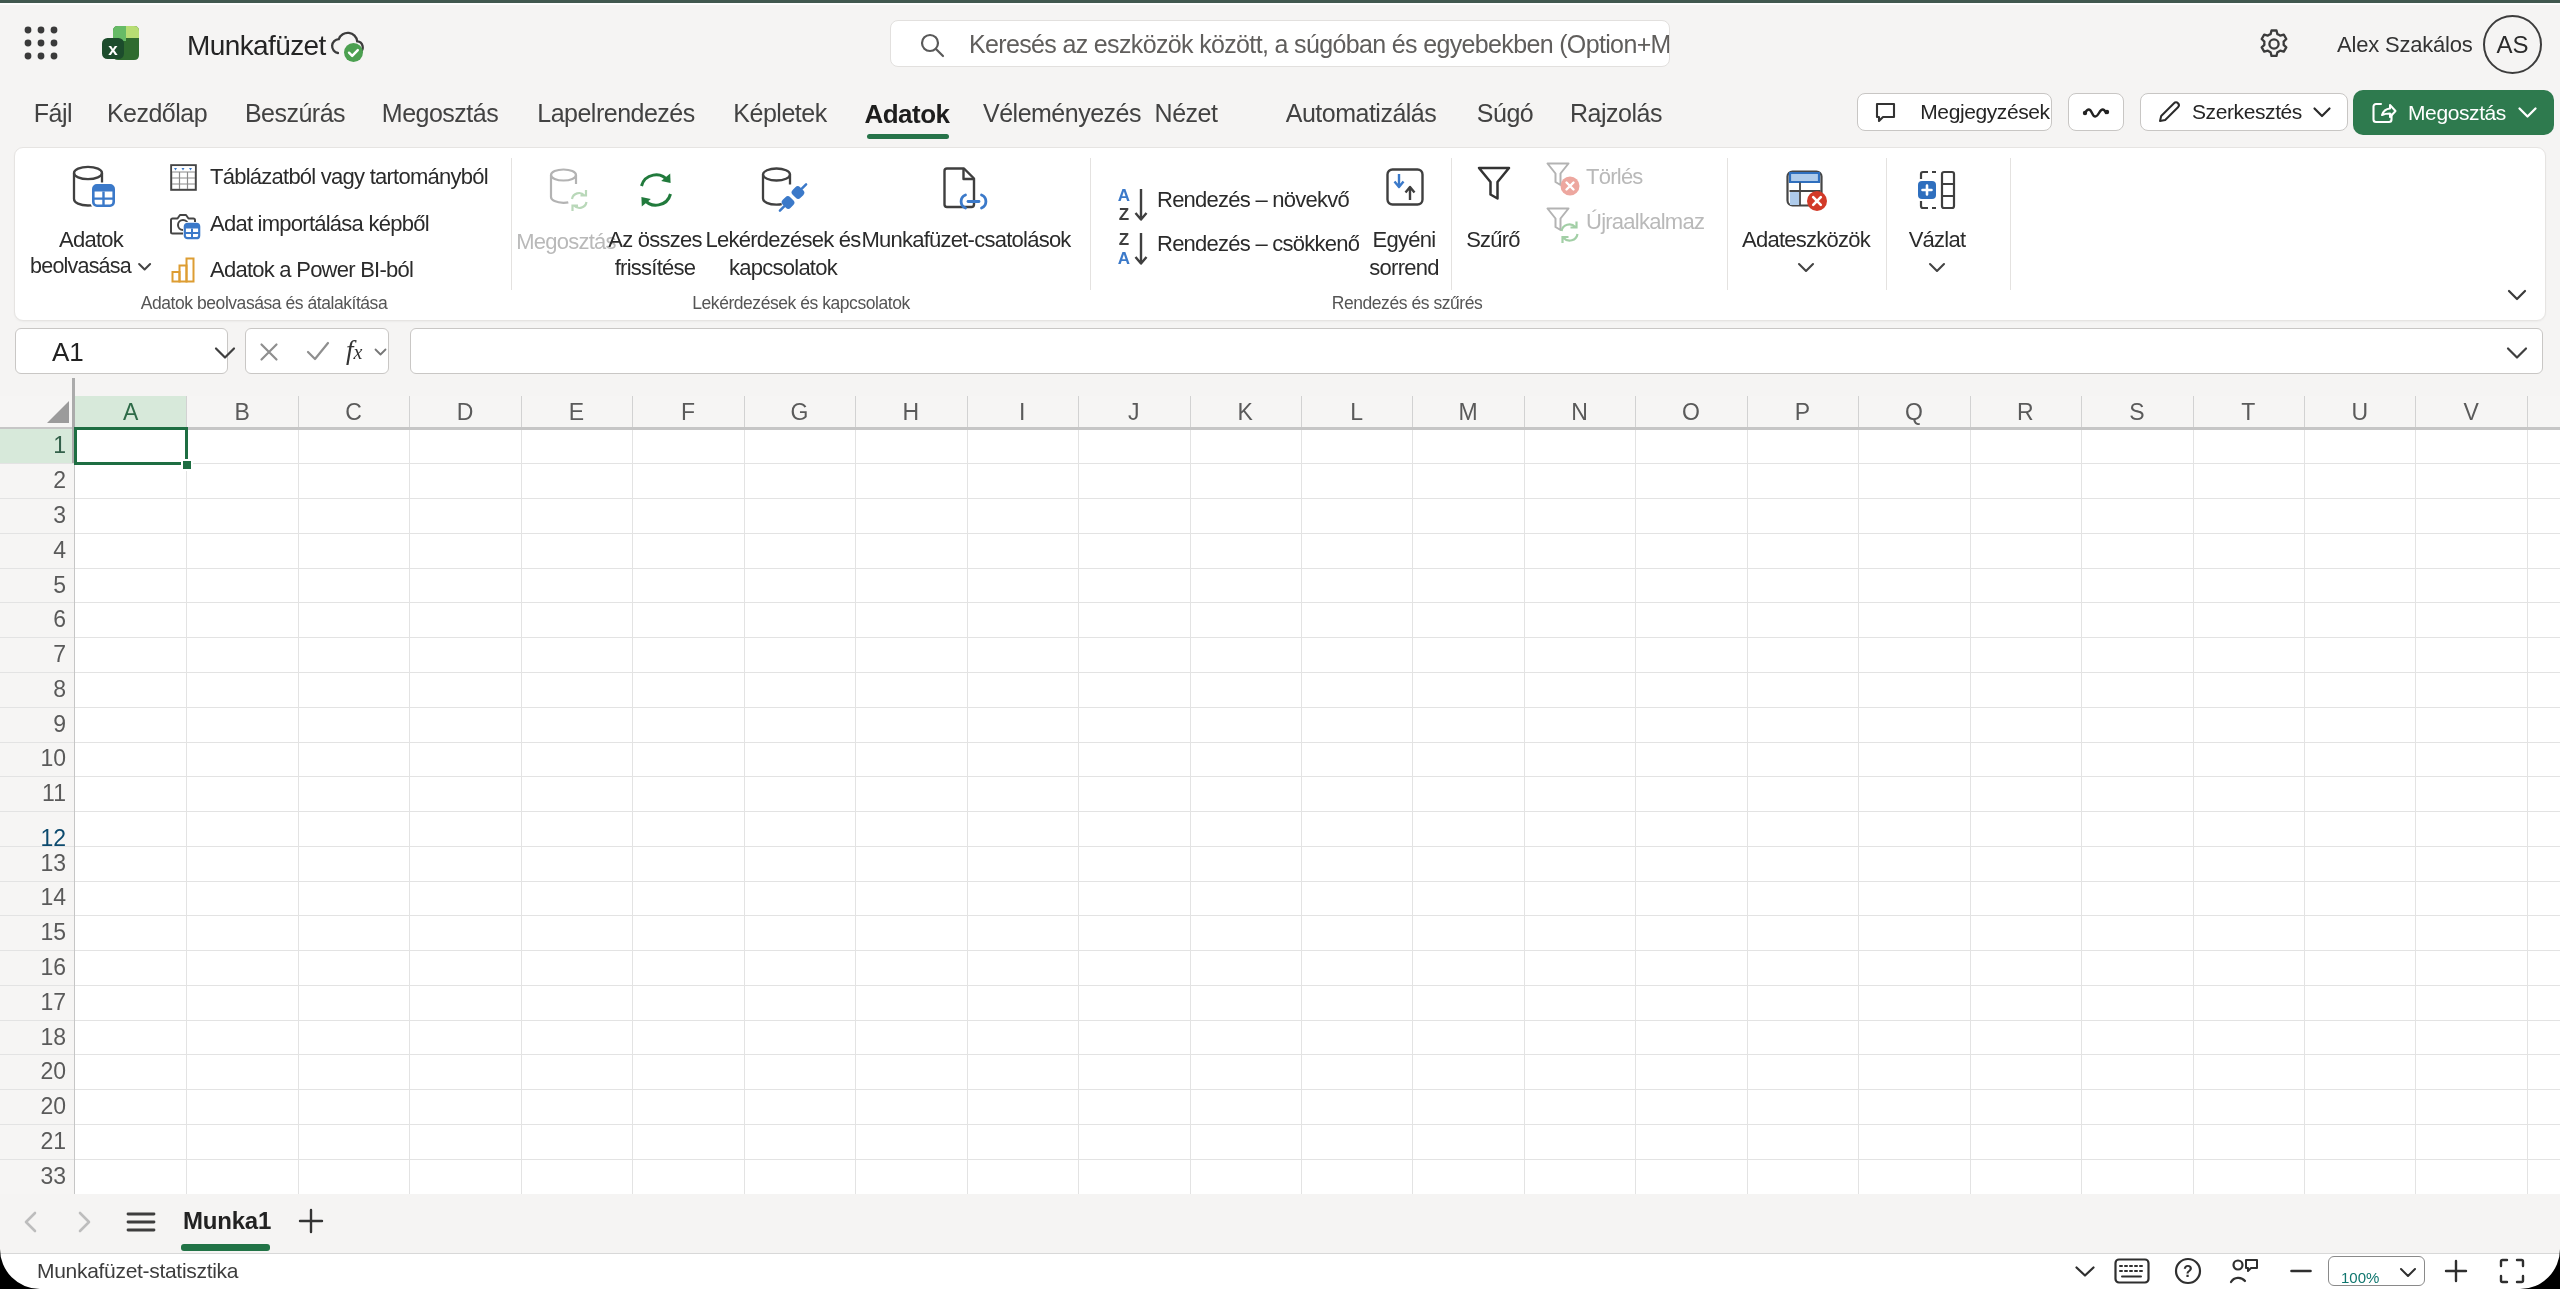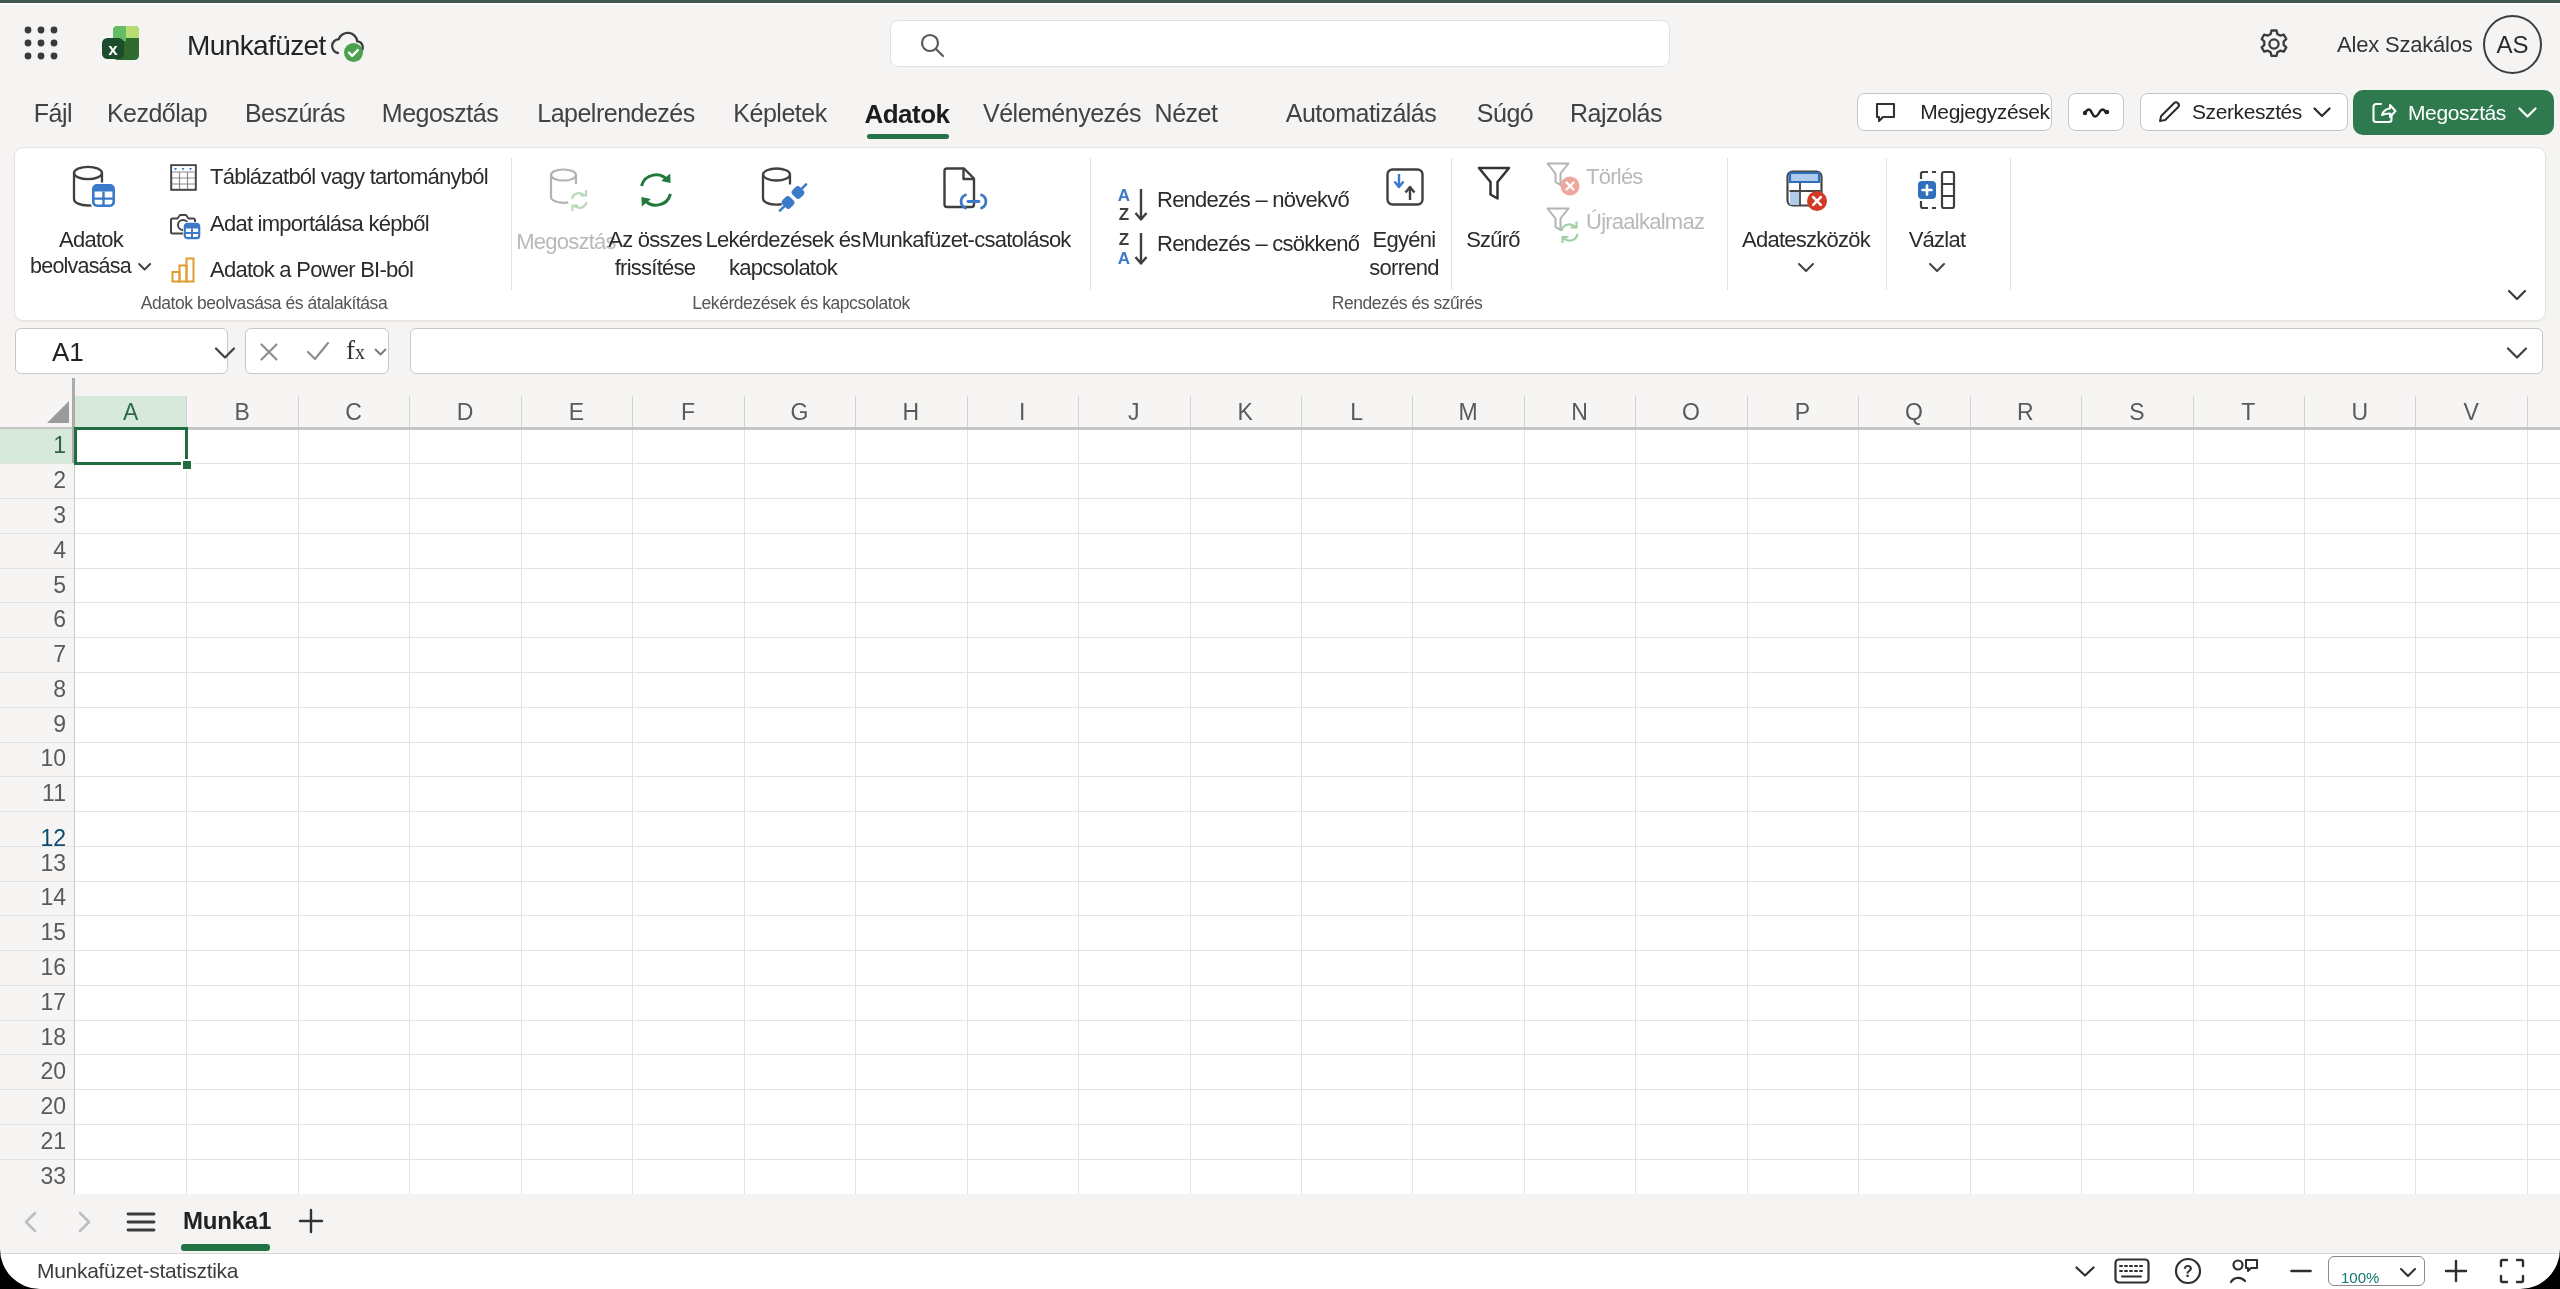--- a/index.html
+++ b/index.html
@@ -37,20 +37,21 @@
 <svg class="abs" style="left:328px;top:26px" width="40" height="40" viewBox="0 0 40 40">
  <path d="M10 27 a7 7 0 0 1 .8-13.9 a9.5 9.5 0 0 1 18.4 2.2 a6 6 0 0 1 2.5 11.2" fill="none" stroke="#3c3c3c" stroke-width="2.3" stroke-linecap="round"></path>
  <circle cx="25.5" cy="26.5" r="9.5" fill="#4ca050"></circle>
  <path d="M21 26.7 l3.2 3.2 l5.6-5.8" fill="none" stroke="#fff" stroke-width="2.4" stroke-linecap="round" stroke-linejoin="round"></path>
 </svg>
 <div class="abs" style="left:890px;top:20px;width:780px;height:47px;background:#fff;border:1px solid #e2e0de;border-radius:8px;overflow:hidden">
  <svg class="abs" style="left:28px;top:11px" width="26" height="26" viewBox="0 0 26 26">
       <circle cx="11" cy="11" r="8" fill="none" stroke="#595959" stroke-width="2.2"></circle>
       <path d="M17 17 L24 24" stroke="#595959" stroke-width="2.2" stroke-linecap="round"></path>
     </svg>
+ <div class="abs txt" style="left:78px;top:9px;font-size:25px;letter-spacing:-0.65px;color:#605e5c">Keresés az eszközök között, a súgóban és egyebekben (Option+M</div>
 </div>
 <svg class="abs" style="left:2257px;top:27px" width="34" height="34" viewBox="0 0 34 34">
  <path fill="none" stroke="#3b3b3b" stroke-width="2.3" stroke-linejoin="round" d="M14.5 3.5 h5 l.9 3.6 a10 10 0 0 1 2.8 1.6 l3.6-1 2.5 4.3 -2.7 2.6 a10 10 0 0 1 0 3.2 l2.7 2.6 -2.5 4.3 -3.6-1 a10 10 0 0 1 -2.8 1.6 l-.9 3.6 h-5 l-.9-3.6 a10 10 0 0 1 -2.8-1.6 l-3.6 1 -2.5-4.3 2.7-2.6 a10 10 0 0 1 0-3.2 l-2.7-2.6 2.5-4.3 3.6 1 a10 10 0 0 1 2.8-1.6 z"></path>
  <circle cx="17" cy="17" r="4.6" fill="none" stroke="#3b3b3b" stroke-width="2.3"></circle>
 </svg>
 <div class="abs txt" style="left:2337px;top:32px;font-size:22px;letter-spacing:-0.2px;color:#333">Alex Szakálos</div>
 <div class="abs ctr" style="left:2483px;top:15px;width:59px;height:59px;border:2.5px solid #3c3c3c;border-radius:50%;font-size:24px;color:#2b2b2b">AS</div>
 <div class="abs txt" style="left:53px;top:99px;transform:translateX(-50%);font-size:25px;color:#424242;letter-spacing:-0.5px">Fájl</div>
 <div class="abs txt" style="left:157px;top:99px;transform:translateX(-50%);font-size:25px;color:#424242;letter-spacing:-0.5px">Kezdőlap</div>
 <div class="abs txt" style="left:295px;top:99px;transform:translateX(-50%);font-size:25px;color:#424242;letter-spacing:-0.5px">Beszúrás</div>
@@ -261,21 +262,21 @@
       <path d="M3 2.5 l9 9 l9-9" fill="none" stroke="#3f3f3f" stroke-width="2.2" stroke-linecap="round" stroke-linejoin="round"></path>
     </svg>
 </div>
 <div class="abs" style="left:245px;top:328px;width:144px;height:46px;background:#fff;border:1px solid #c9c7c5;border-radius:6px">
  <svg class="abs" style="left:13px;top:13px" width="20" height="20" viewBox="0 0 20 20">
       <path d="M2.5 2.5 l15 15 M17.5 2.5 l-15 15" stroke="#8f8f8f" stroke-width="2.2" stroke-linecap="round"></path>
     </svg>
  <svg class="abs" style="left:60px;top:12px" width="24" height="21" viewBox="0 0 24 21">
       <path d="M2 11 l7 7 L22 2" fill="none" stroke="#8f8f8f" stroke-width="2.2" stroke-linecap="round" stroke-linejoin="round"></path>
     </svg>
- <div class="abs txt" style="left:100px;top:6px;font-size:27px;font-family:'Liberation Serif',serif;color:#333">f<span style="font-size:20px">x</span></div>
+ <div class="abs txt" style="left:100px;top:6px;font-size:27px;font-style:italic;font-family:'Liberation Serif',serif;color:#333">f<span style="font-size:20px">x</span></div>
  <svg class="abs" style="left:128px;top:19px" width="13" height="9" viewBox="0 0 13 9">
       <path d="M1.5 1.5 l5 5 l5-5" fill="none" stroke="#777" stroke-width="1.8" stroke-linecap="round" stroke-linejoin="round"></path>
     </svg>
 </div>
 <div class="abs" style="left:410px;top:328px;width:2133px;height:46px;background:#fff;border:1px solid #c9c7c5;border-radius:6px">
  <svg class="abs" style="right:13px;top:17px" width="24" height="14" viewBox="0 0 24 14">
       <path d="M3 2.5 l9 9 l9-9" fill="none" stroke="#3f3f3f" stroke-width="2.2" stroke-linecap="round" stroke-linejoin="round"></path>
     </svg>
 </div>
 <div class="abs" style="left:0;top:396.0px;width:2560px;height:797.54px;background:#fff"></div>

